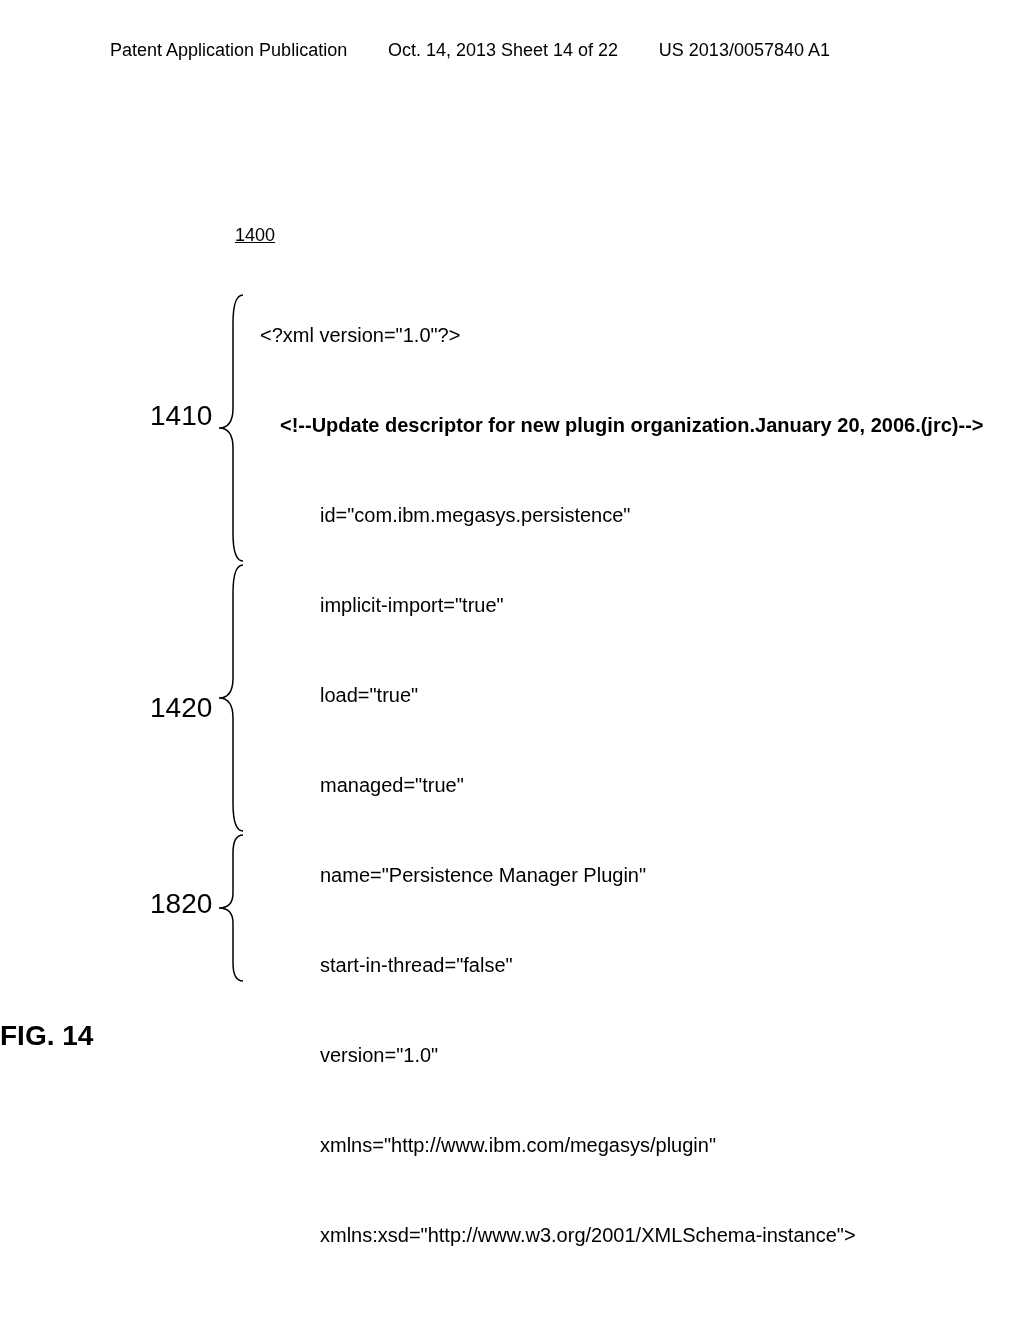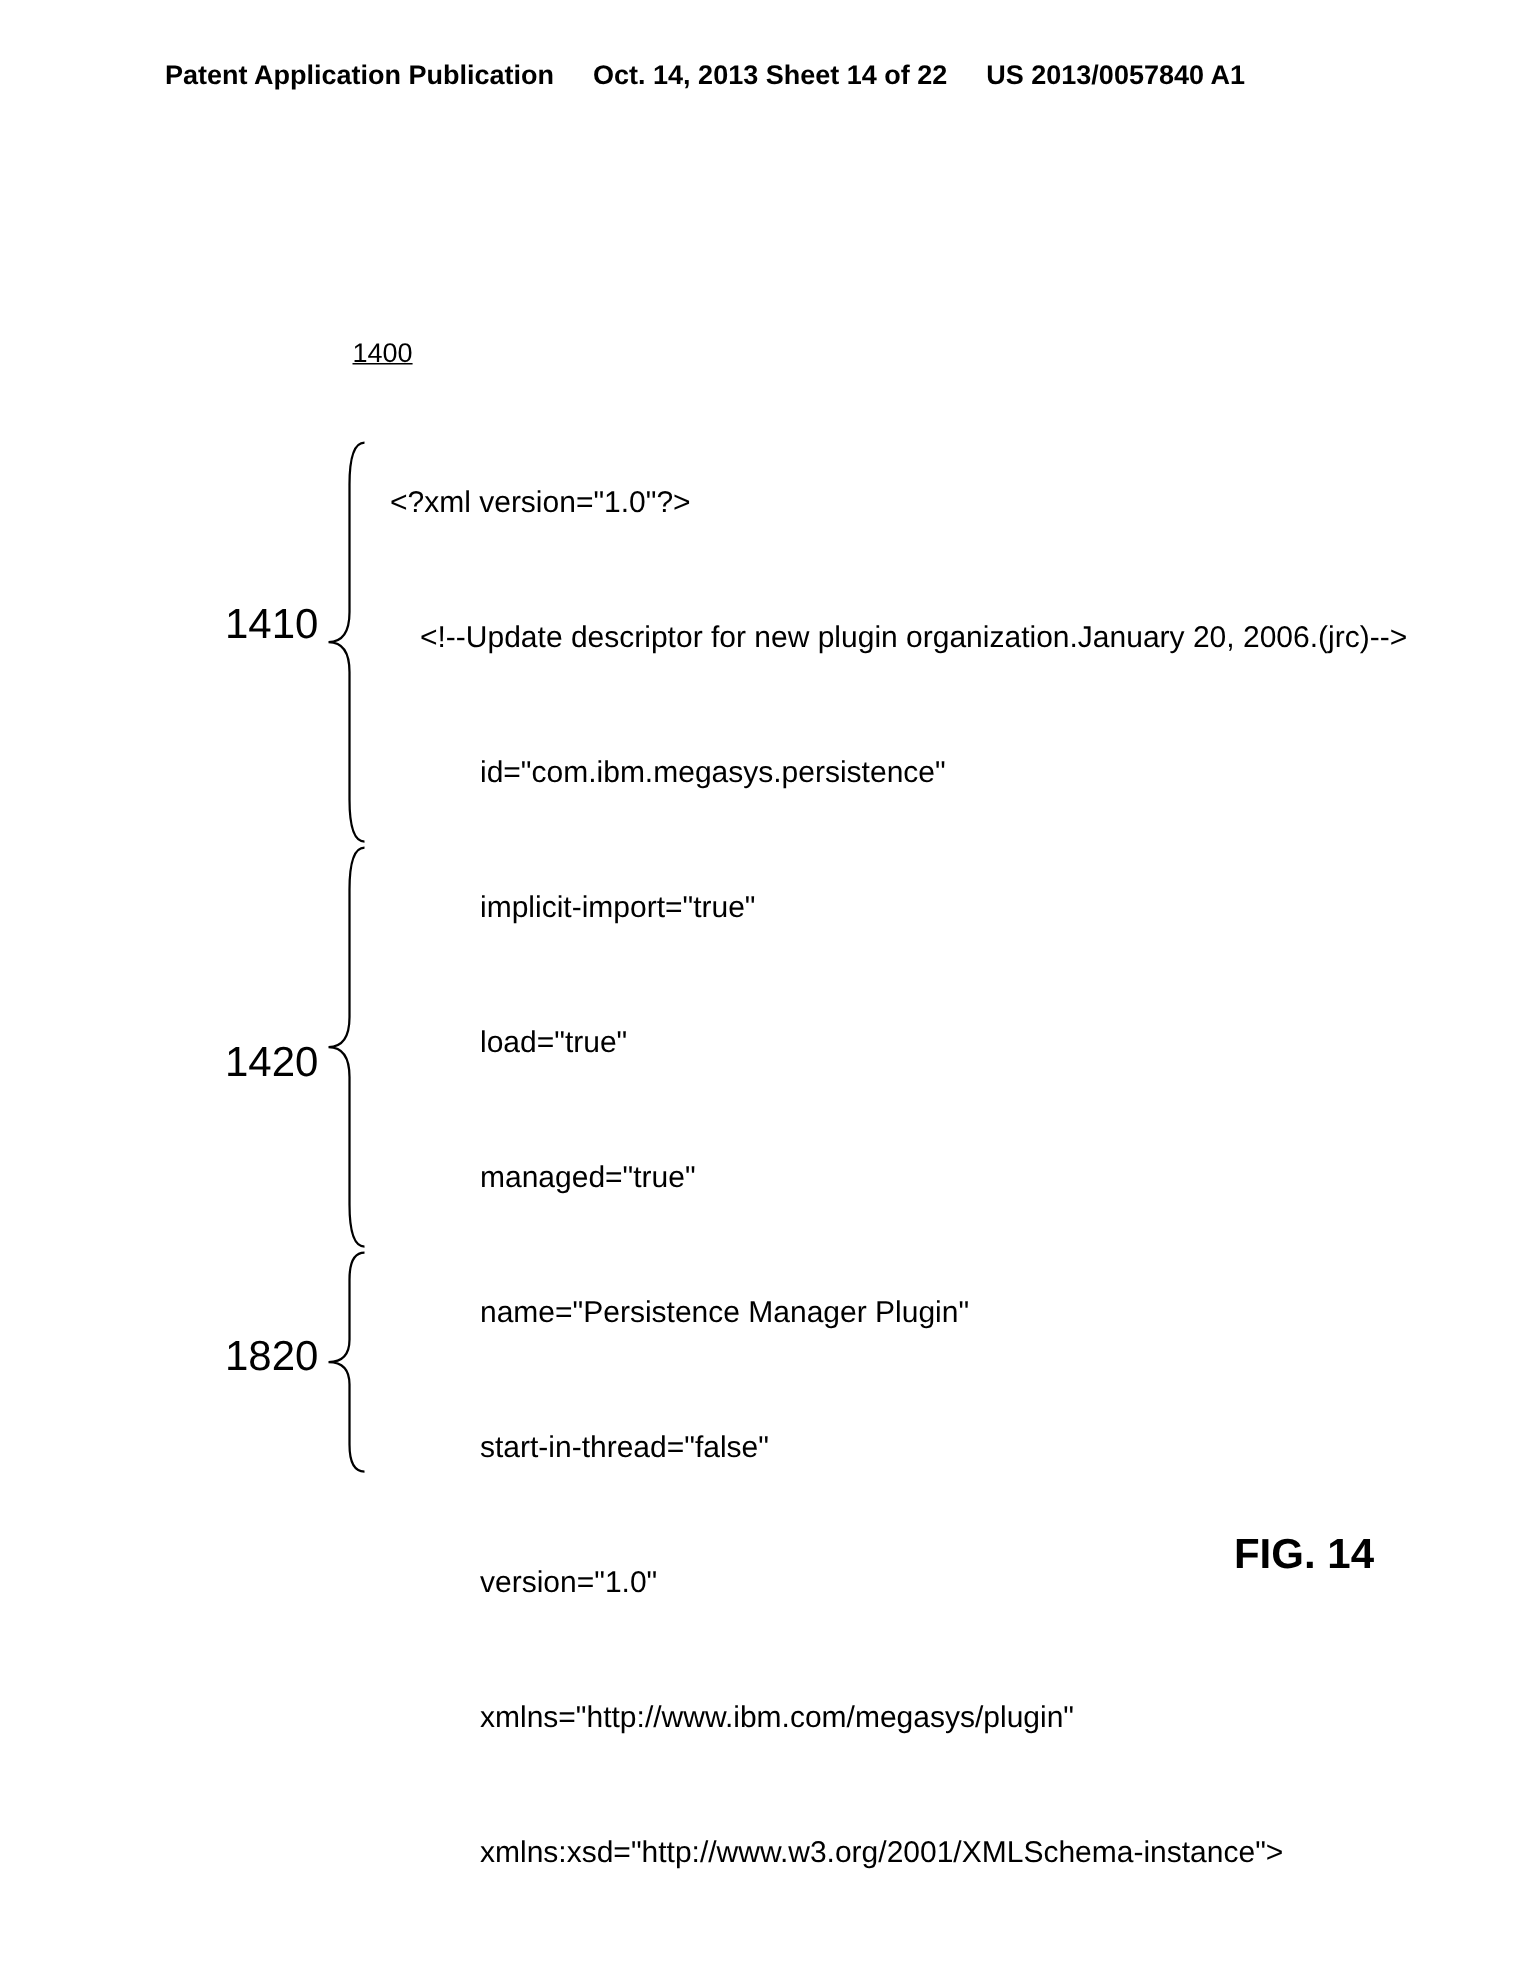--- a/index.html
+++ b/index.html
@@ -17,21 +17,21 @@
     height: 1320px;
   }
   .header {
     position: absolute;
     top: 40px;
     left: 0;
     width: 920px;
     display: flex;
     justify-content: space-between;
     font-size: 18px;
-    font-weight: bold;
+    font-weight: normal;
     padding: 0 90px 0 110px;
     box-sizing: border-box;
   }
   .fig-number {
     position: absolute;
     top: 225px;
     left: 235px;
     font-size: 18px;
     text-decoration: underline;
   }
@@ -41,21 +41,21 @@
     left: 260px;
     font-size: 20px;
     line-height: 30px;
     white-space: pre;
     font-family: Arial, Helvetica, sans-serif;
   }
   .code-line {
     display: block;
     height: 30px;
   }
-  .i1 { padding-left: 20px; }
+  .i1 { padding-left: 20px; font-weight: bold; }
   .i2 { padding-left: 60px; }
   .ref-label {
     position: absolute;
     font-size: 28px;
   }
   .ref-1410 { top: 400px; left: 150px; }
   .ref-1420 { top: 676px; left: 150px; margin-top: 16px; }
   .ref-1430 { top: 888px; left: 150px; }
   .brace {
     position: absolute;
@@ -64,21 +64,21 @@
     pointer-events: none;
   }
   .brace svg { display: block; }
   .brace-1410 { top: 293px; height: 270px; }
   .brace-1420 { top: 563px; height: 270px; }
   .brace-1430 { top: 833px; height: 150px; }
   .fig-caption {
     position: absolute;
     top: 1020px;
     width: 916px;
-    text-align: right;
+    text-align: left;
     font-size: 28px;
     font-weight: bold;
   }
 </style>
 </head>
 <body>
 
 <div class="page">
 
   <div class="header">

